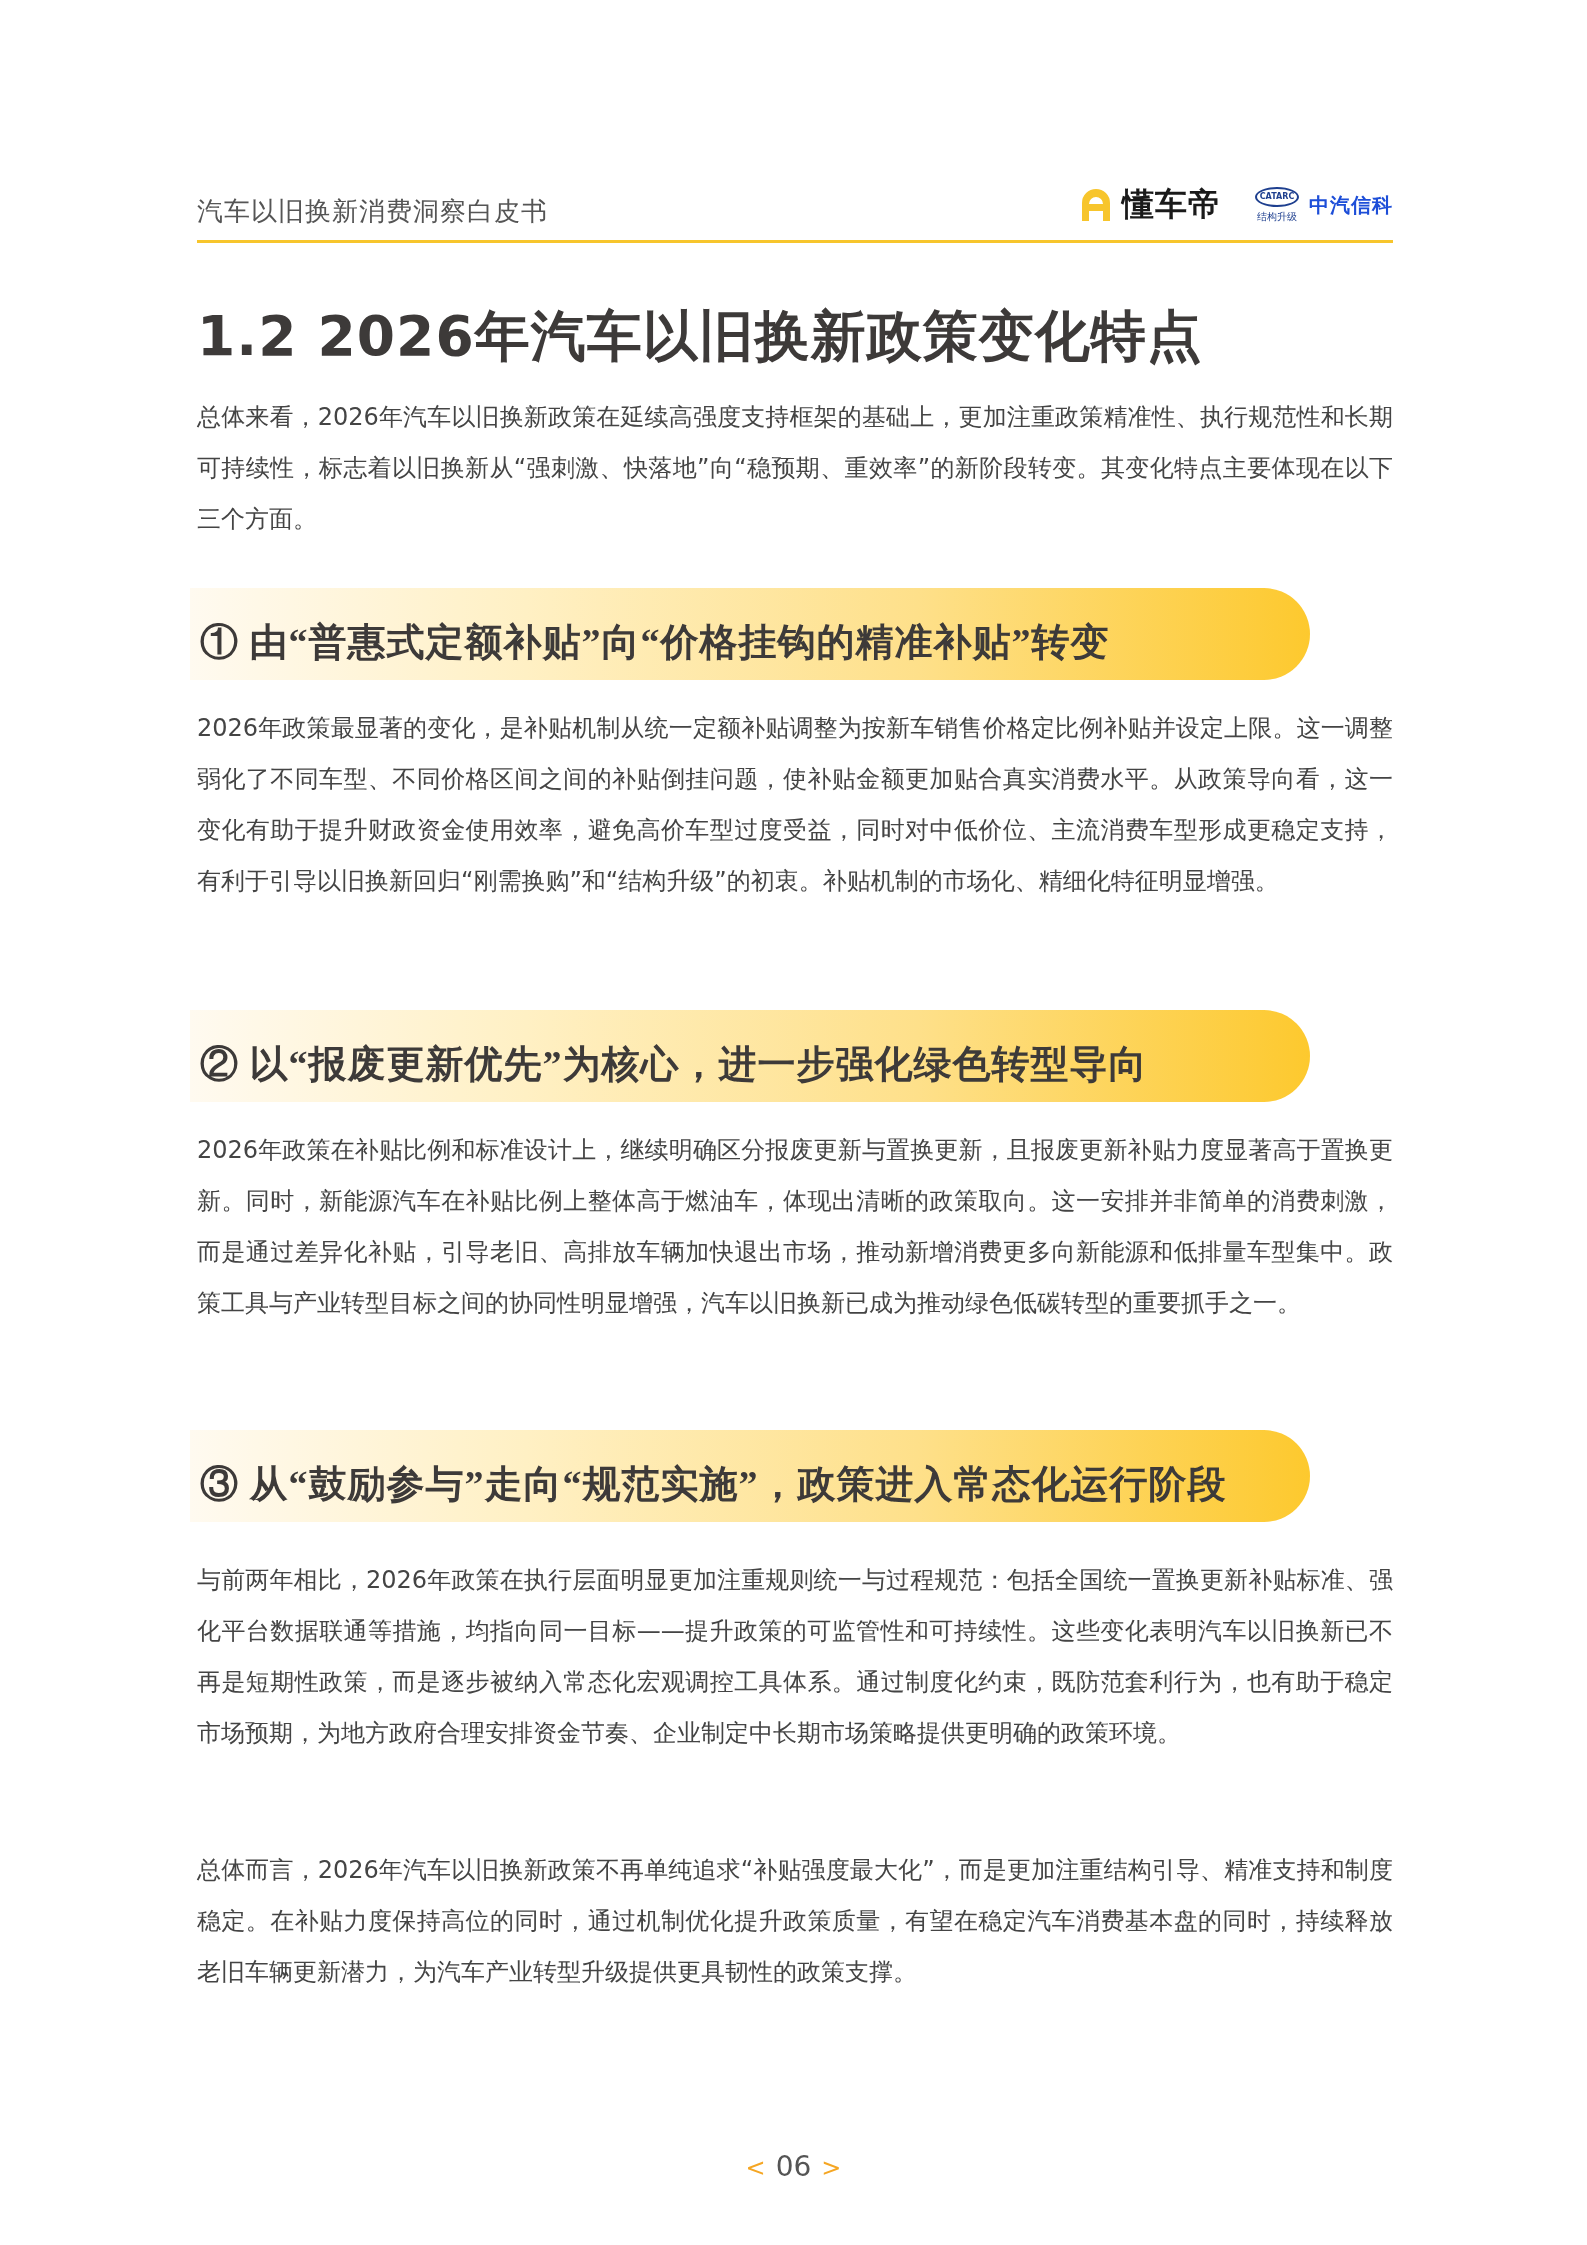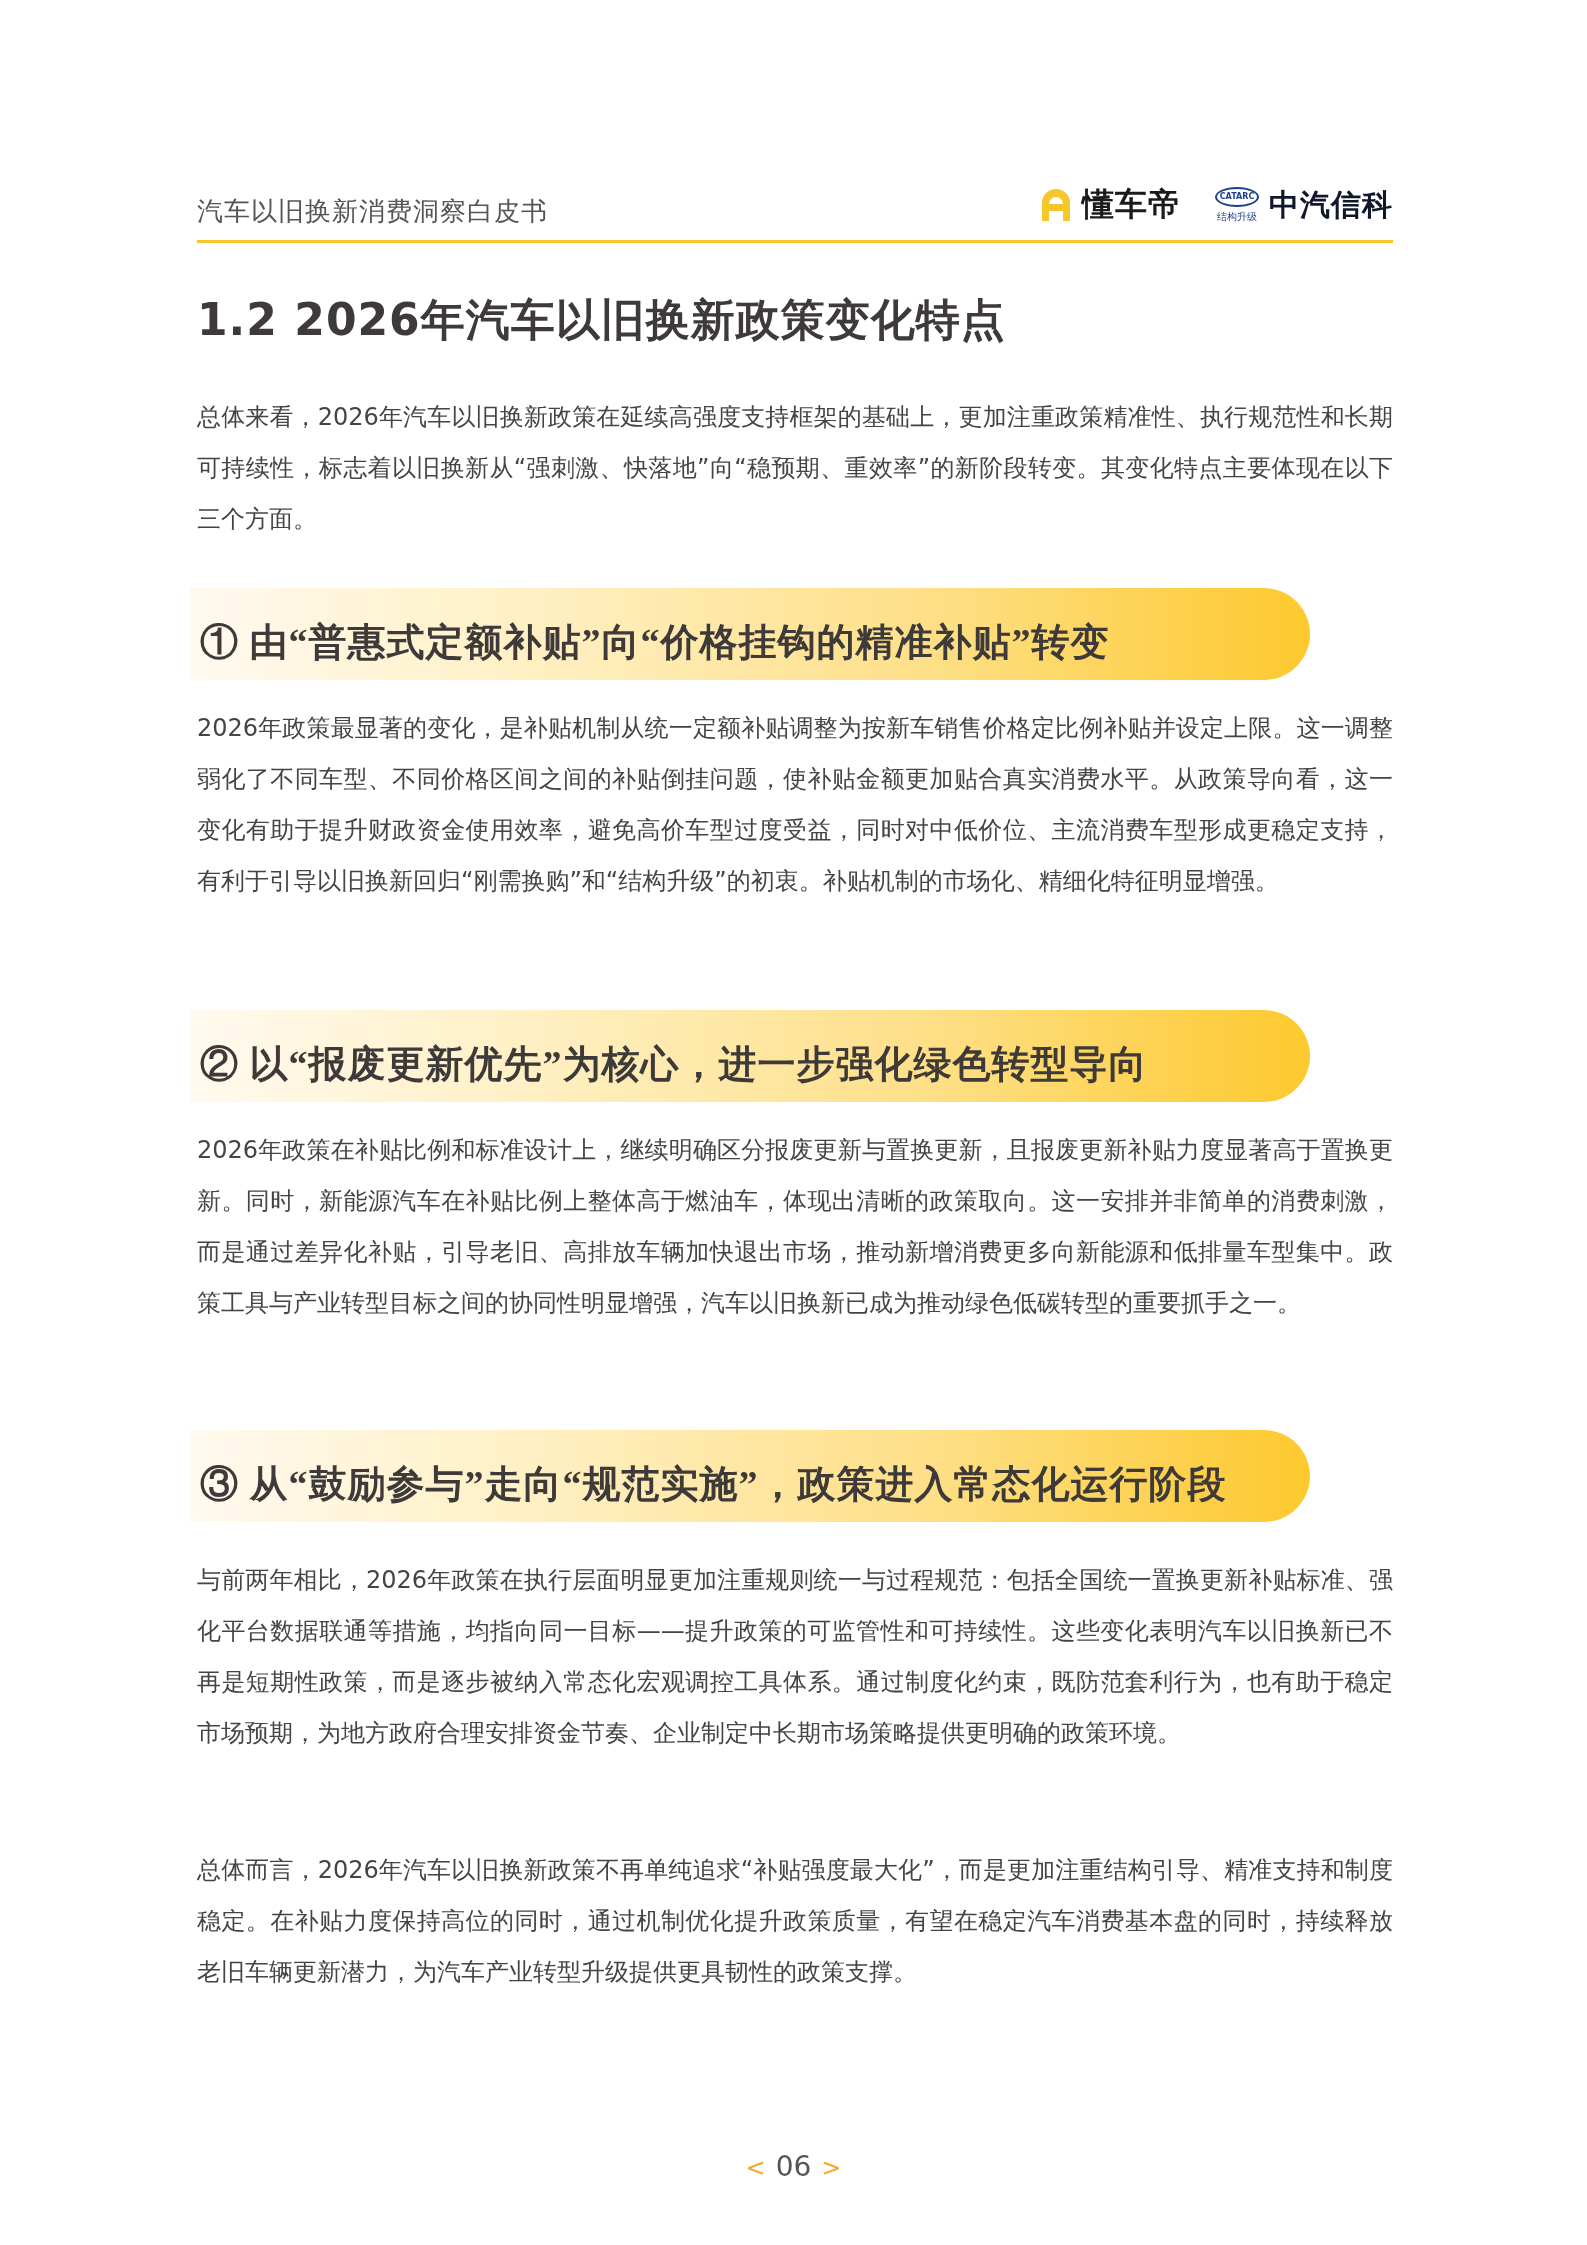--- a/index.html
+++ b/index.html
@@ -20,27 +20,27 @@
     .dcd-icon { width: 36px; height: 40px; margin-right: 8px; }
     .dcd-text { font-size: 32px; font-weight: bold; color: #1a1a1a; letter-spacing: 1px; }
     .catarc-logo { display: flex; align-items: center; }
     .catarc-emblem { display: flex; flex-direction: column; align-items: center; margin-right: 10px; }
     .catarc-oval {
       width: 44px; height: 20px; border: 2px solid #1e3f8f; border-radius: 50%;
       font-size: 8px; color: #1e3f8f; display: flex; align-items: center; justify-content: center;
       font-weight: bold; box-sizing: border-box; text-align: center;
     }
     .catarc-sub { font-size: 10px; color: #1e3f8f; margin-top: 3px; }
-    .catarc-text { font-size: 30px; font-weight: bold; color: #0f172a; letter-spacing: 1px; }
+    .catarc-text { font-size: 20px; font-weight: bold; color: #1d4ed8; letter-spacing: 1px; }
     .header-rule {
       position: absolute; left: 197px; top: 240px; width: 1196px; height: 3px; background: #f7c52c;
     }
     .page-title {
-      position: absolute; left: 197px; top: 284px;
-      font-size: 44px; font-weight: bold; color: #3d3a39; letter-spacing: 1px; line-height: 72px;
+      position: absolute; left: 197px; top: 300px;
+      font-size: 55px; font-weight: bold; color: #3d3a39; letter-spacing: 1px; line-height: 72px;
     }
     .para {
       position: absolute; left: 197px; width: 1196px;
       font-size: 24px; line-height: 51px; color: #444;
       text-align: justify; margin: 0;
     }
     .banner {
       position: absolute; left: 190px; width: 1120px; height: 92px;
       border-radius: 0 46px 46px 0;
       background: linear-gradient(to right, #fffaf0 0%, #fff0c4 30%, #fee08a 65%, #fdc92e 100%);

